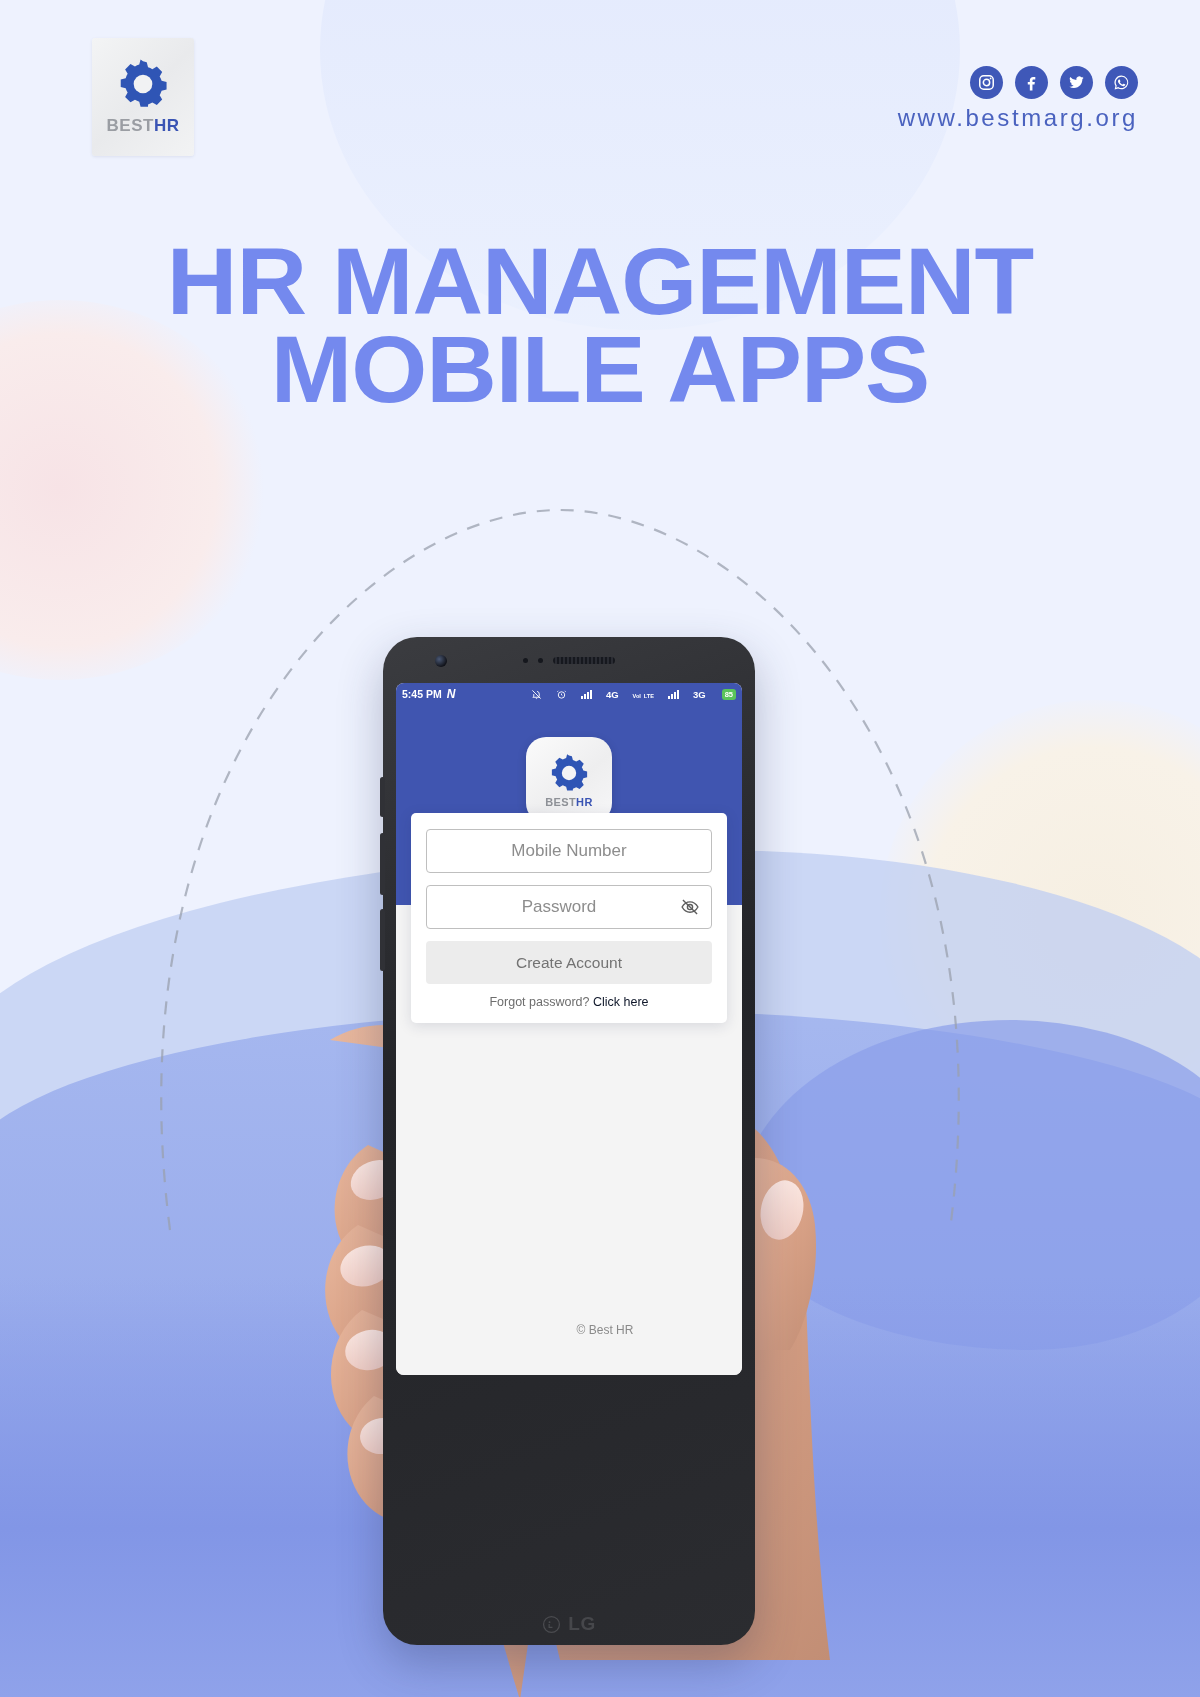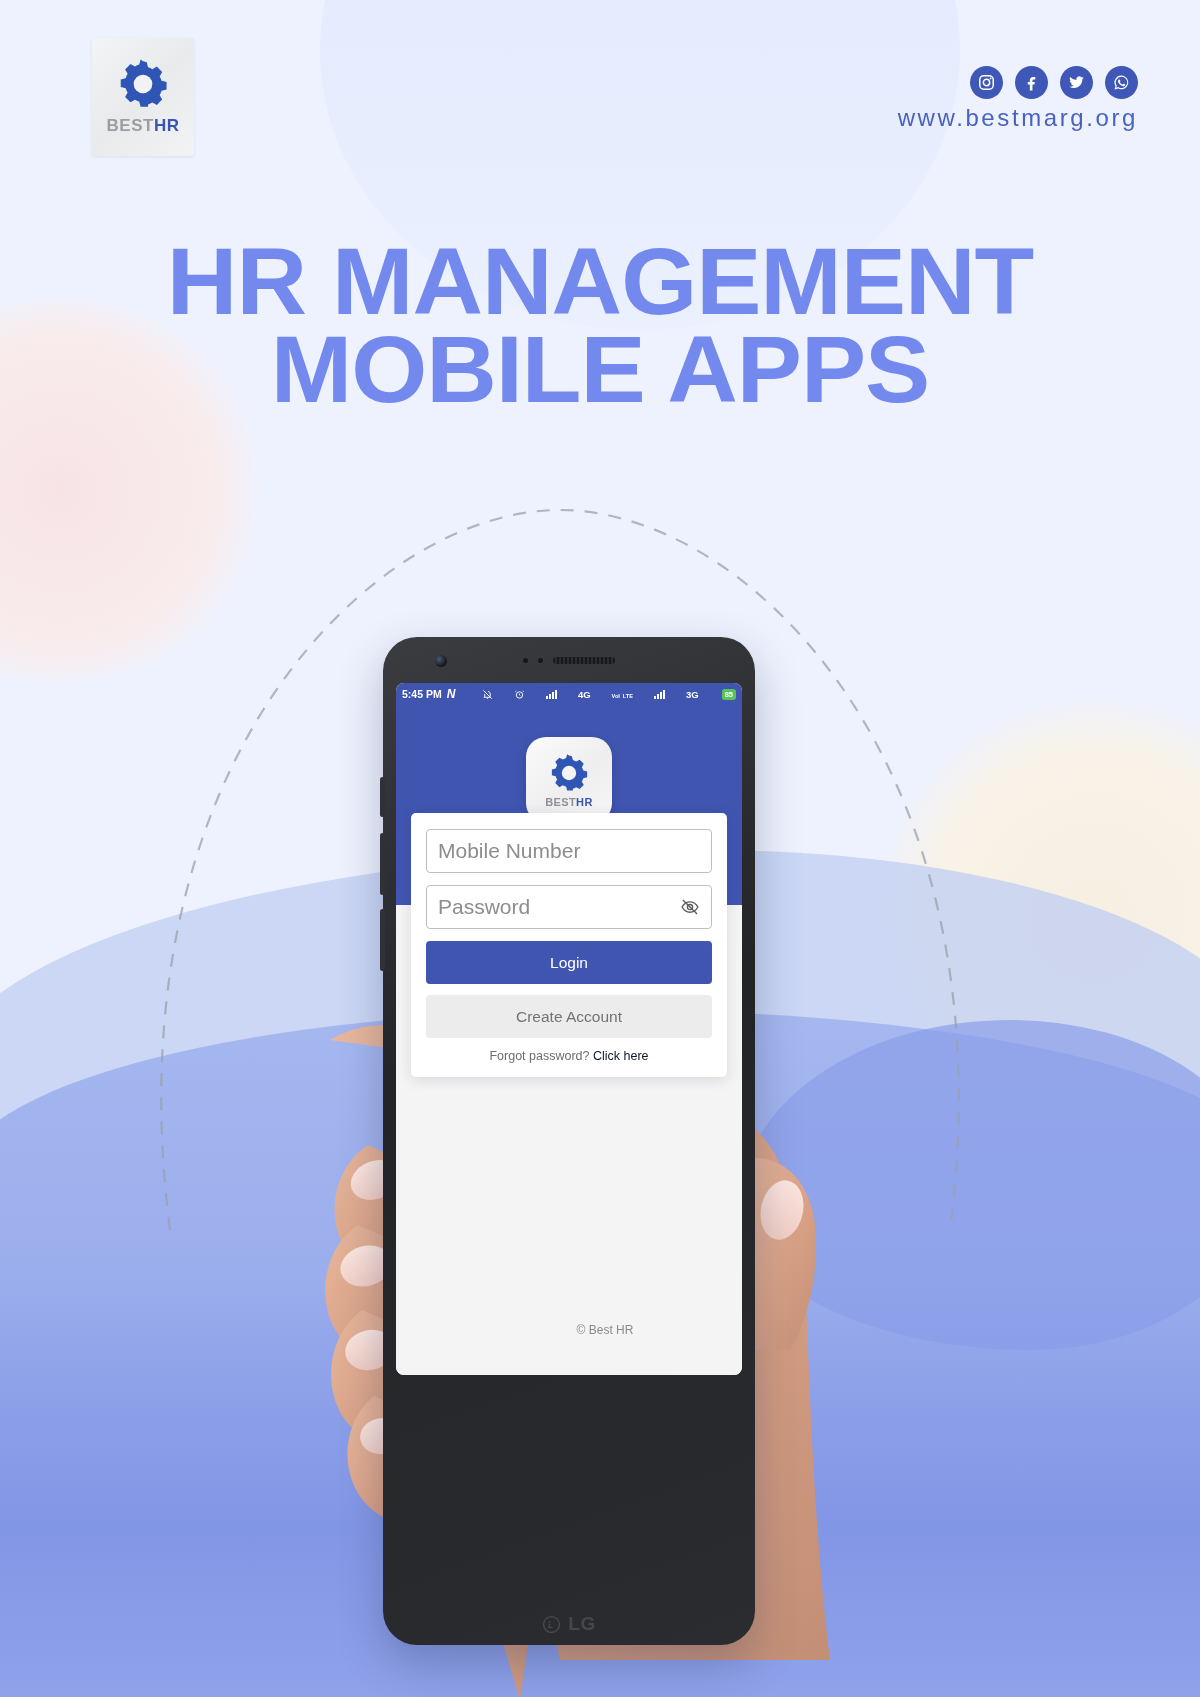--- a/index.html
+++ b/index.html
@@ -139,21 +139,21 @@
     display: flex; flex-direction: column;
   }
 
   
   .statusbar {
     height: 22px; background: #4055b0; flex: none;
     display: flex; align-items: center; justify-content: space-between;
     padding: 0 6px; color: #fff; font-size: 10.5px; font-weight: bold;
   }
   .sb-left { display: flex; align-items: center; gap: 5px; }
-  .sb-right { display: flex; align-items: center; gap: 21px; }
+  .sb-right { display: flex; align-items: center; gap: 14px; }
   .sb-time { font-size: 10.5px; }
   .nfc-n { font-size: 12px; font-weight: bold; font-style: italic; }
   .bars { display: flex; align-items: flex-end; gap: 1px; height: 10px; }
   .bars i { width: 2px; background: #fff; display: block; }
   .bars i:nth-child(1){height:3px}.bars i:nth-child(2){height:5px}
   .bars i:nth-child(3){height:7px}.bars i:nth-child(4){height:9px}
   .net-label { font-size: 9.5px; font-weight: bold; }
   .volte { font-size: 5.6px; line-height: 5.6px; text-align: center; font-weight: bold; }
   .battery {
     background: #5ac45a; color: #fff; font-size: 7.5px; font-weight: bold;
@@ -182,21 +182,21 @@
   .login-card {
     position: absolute; left: 15px; top: -92px; width: 316px;
     background: #fff; border-radius: 5px; padding: 16px 15px 14px 15px;
     box-shadow: 0 3px 14px rgba(30,40,80,.13);
   }
   .field {
     height: 44px; border: 1px solid #bfbfbf; border-radius: 4px;
     background: #fff; display: flex; align-items: center;
     padding: 0 11px; margin-bottom: 12px;
   }
-  .field .ph { color: #8d8d8d; font-size: 21px; flex: 1; }
+  .field .ph { color: #8d8d8d; font-size: 17px; flex: 1; text-align: center; }
   .eye-icon { width: 20px; height: 20px; flex: none; }
   .btn {
     height: 43px; border-radius: 4px; display: flex;
     align-items: center; justify-content: center;
     font-size: 15.5px; margin-bottom: 11px; border: none;
   }
   .btn-login { background: #4055b0; color: #fff; }
   .btn-create { background: #ececec; color: #737373; }
   .forgot { text-align: center; font-size: 12.5px; color: #6d6d6d; }
   .forgot .link { color: #0f172a; }
@@ -363,21 +363,20 @@
 
         <div class="field">
           <span class="ph">Password</span>
           <svg class="eye-icon" viewBox="0 0 24 24" fill="none" stroke="#5e5e5e" stroke-width="1.7">
             <path d="M2.5 12S6 5.8 12 5.8 21.5 12 21.5 12 18 18.2 12 18.2 2.5 12 2.5 12z"></path>
             <circle cx="12" cy="12" r="3.1"></circle>
               <path d="M3.5 3.5l17 17"></path>
           </svg>
         </div>
 
-        <div class="btn btn-login">Login</div>
         <div class="btn btn-create">Create Account</div>
 
         <div class="forgot">
           <span>Forgot password?</span>
           <span class="link">Click here</span>
         </div>
       </div>
 
       <div class="app-footer">© Best HR</div>
     </div>

